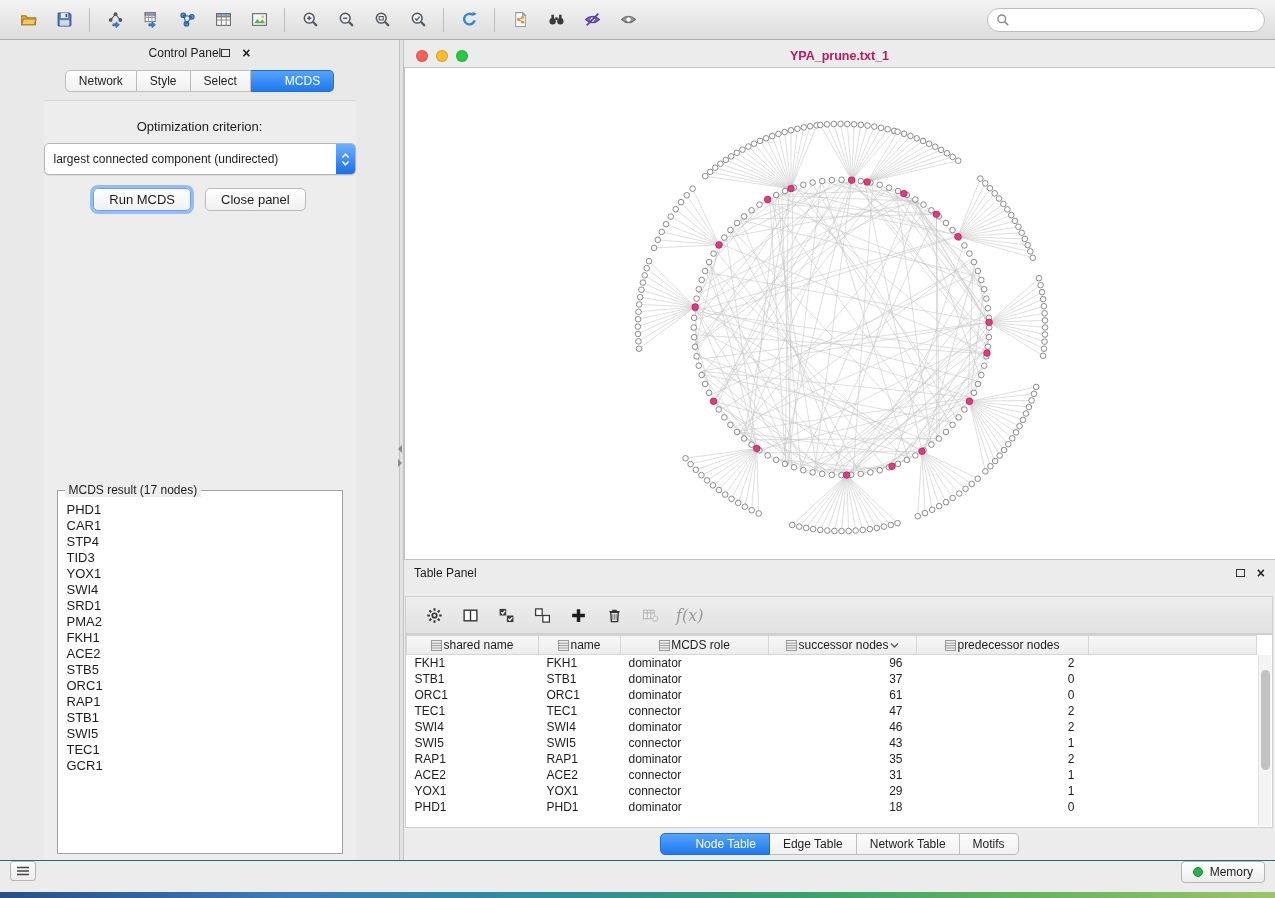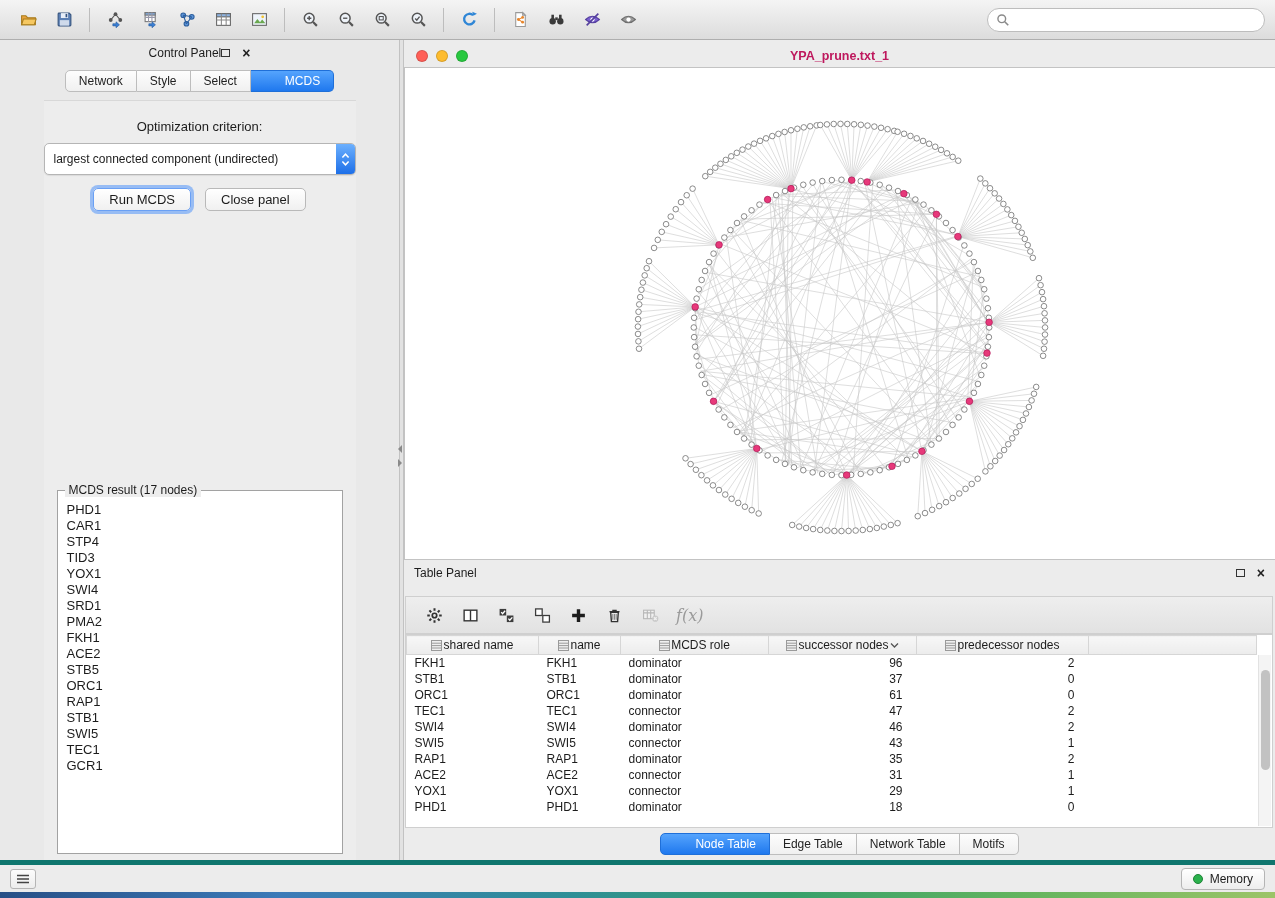--- a/index.html
+++ b/index.html
@@ -75,22 +75,22 @@
   table.node-table th { height:19px; background:linear-gradient(#f7f7f7,#ececec); border:1px solid #d6d6d6;
                         font-weight:normal; font-size:12px; padding:0 4px; white-space:nowrap; overflow:hidden; }
   .th-inner { display:flex; align-items:center; justify-content:center; gap:1px; }
   table.node-table td { height:16px; padding:0 8px; white-space:nowrap; overflow:hidden; }
   table.node-table td.num { text-align:right; padding-right:14px; }
   .vscroll { position:absolute; top:20px; right:1px; bottom:1px; width:13px; background:#f4f4f4; border-left:1px solid #e2e2e2; }
   .vthumb { position:absolute; top:9%; left:2px; width:9px; height:58%; background:#c2c2c2; border-radius:5px; }
   .tp-tabs { height:32px; flex:0 0 32px; display:flex; align-items:center; justify-content:center; }
 
   
-  .statusbar { height:32px; flex:0 0 32px; display:flex; align-items:center; padding:0 10px;
-               background:#ececec; border-top:5px solid #0f766e; }
+  .statusbar { height:32px; flex:0 0 32px; display:flex; align-items:flex-start; padding:0 10px;
+               background:#ececec; border-top:1px solid #0f766e; }
   .burger-btn { width:26px; height:20px; border:1px solid #b5b5b5; border-radius:3px; background:linear-gradient(#fcfcfc,#ededed);
                 display:flex; align-items:center; justify-content:center; }
   .memory-btn { margin-left:auto; display:flex; align-items:center; gap:7px; font-size:12px;
                 border:1px solid #b5b5b5; border-radius:4px; background:linear-gradient(#ffffff,#ededed); padding:3px 11px; }
   .mem-dot { width:10px; height:10px; border-radius:50%; background:#2bb14c; border:1px solid #1d8437; }
 
   .wallpaper-strip { height:6px; flex:0 0 6px;
     background:linear-gradient(90deg,#274f86 0%,#3c7ab8 22%,#2e8f96 45%,#37a06b 62%,#63b45e 80%,#9cc468 100%); }
 </style>
 </head>

